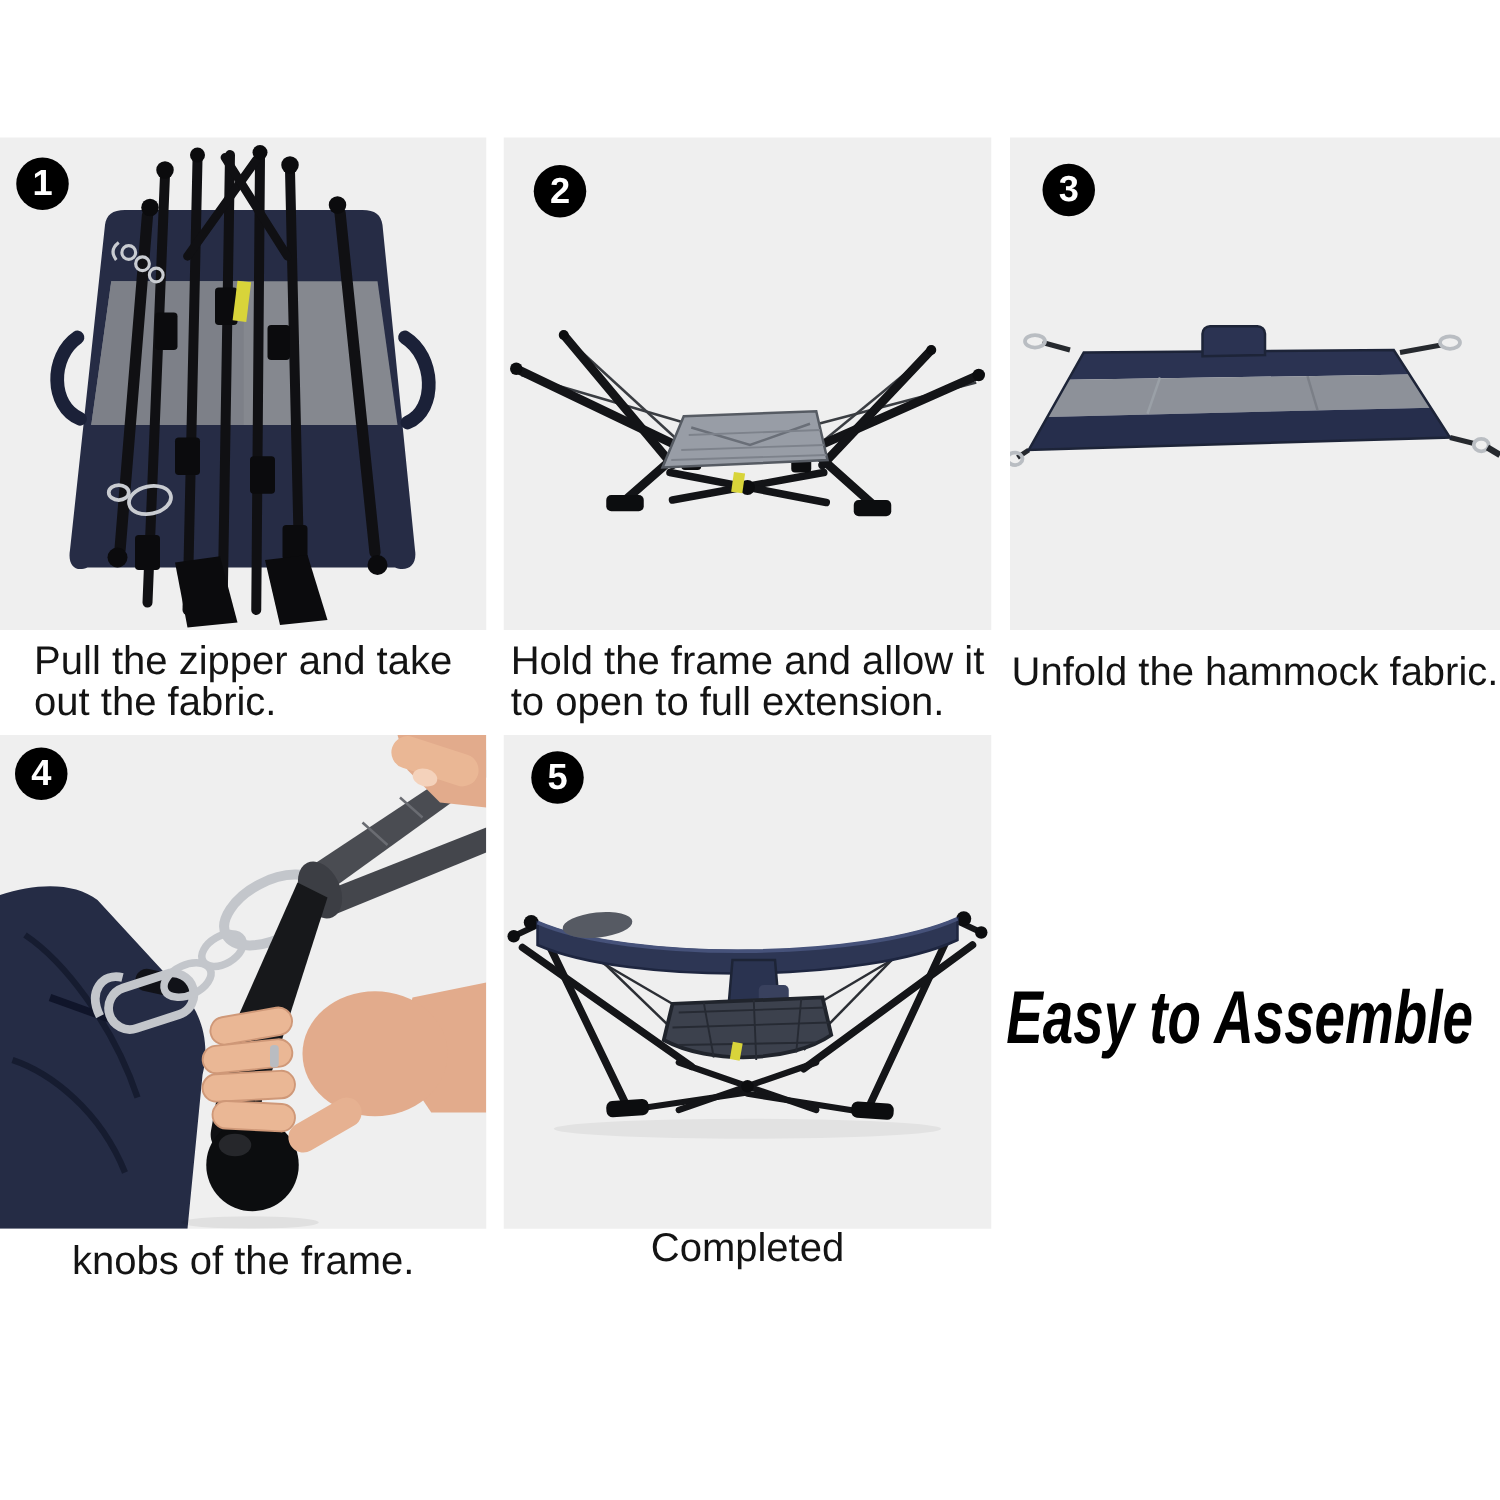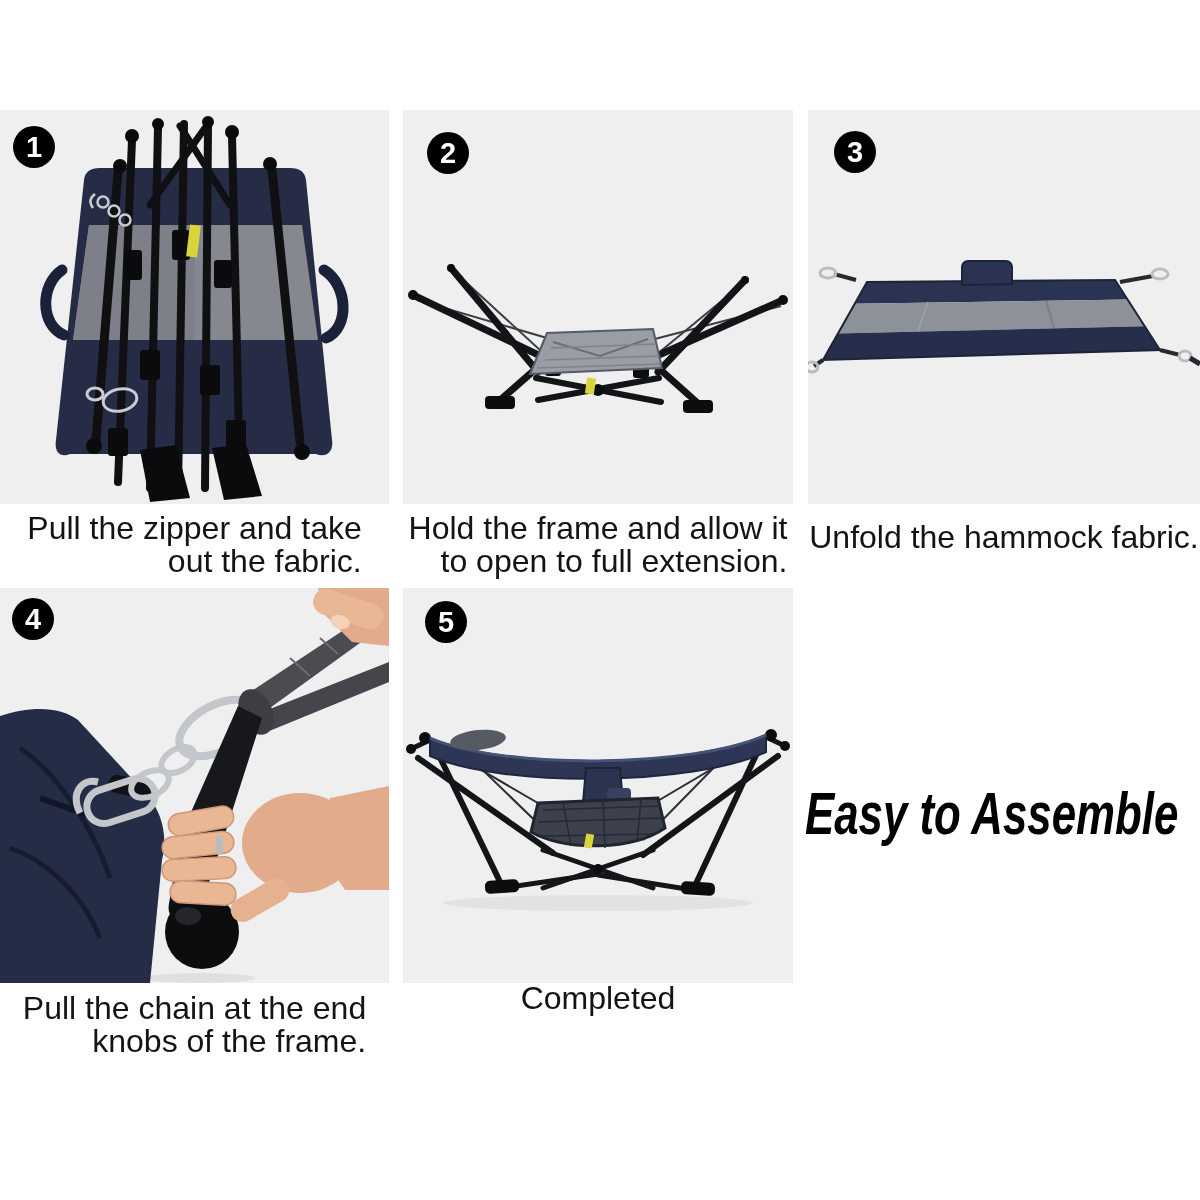--- a/index.html
+++ b/index.html
@@ -10,21 +10,21 @@
   #p2{left:403px;top:110px;width:390px;height:394px;}
   #p3{left:808px;top:110px;width:392px;height:394px;}
   #p4{left:0;top:588px;width:389px;height:395px;}
   #p5{left:403px;top:588px;width:390px;height:395px;}
   .panel svg{position:absolute;left:0;top:0;width:100%;height:100%;display:block;}
   .badge{position:absolute;width:42px;height:42px;border-radius:50%;background:#000000;
          display:flex;align-items:center;justify-content:center;z-index:5;}
   .badge span{color:#ffffff;font-size:29px;font-weight:bold;line-height:1;}
   .caption{position:absolute;display:flex;justify-content:center;font-size:32px;line-height:33px;
            color:#141414;}
-  .caption .cap-block{text-align:right;}
+  .caption .cap-block{text-align:left;}
   .caption .cap-block div{white-space:nowrap;}
   #c1{left:0;top:512px;width:389px;}
   #c2{left:403px;top:512px;width:390px;}
   #c3{left:808px;top:521px;width:392px;}
   #c4{left:0;top:992px;width:389px;}
   #c5{left:403px;top:982px;width:390px;}
   #c5 .cap-block{text-align:center;}
   .tagline{position:absolute;left:805px;top:779px;width:400px;}
   .tagline span{display:inline-block;font-size:60px;font-weight:bold;font-style:italic;
                 color:#000000;white-space:nowrap;transform:scaleX(0.73);transform-origin:left top;}
@@ -279,21 +279,20 @@
       <div>to open to full extension.</div>
     </div>
   </div>
   <div class="caption" id="c3">
     <div class="cap-block">
       <div>Unfold the hammock fabric.</div>
     </div>
   </div>
   <div class="caption" id="c4">
     <div class="cap-block">
-      <div>Pull the chain at the end</div>
       <div>knobs of the frame.</div>
     </div>
   </div>
   <div class="caption" id="c5">
     <div class="cap-block">
       <div>Completed</div>
     </div>
   </div>
 
   <div class="tagline">

